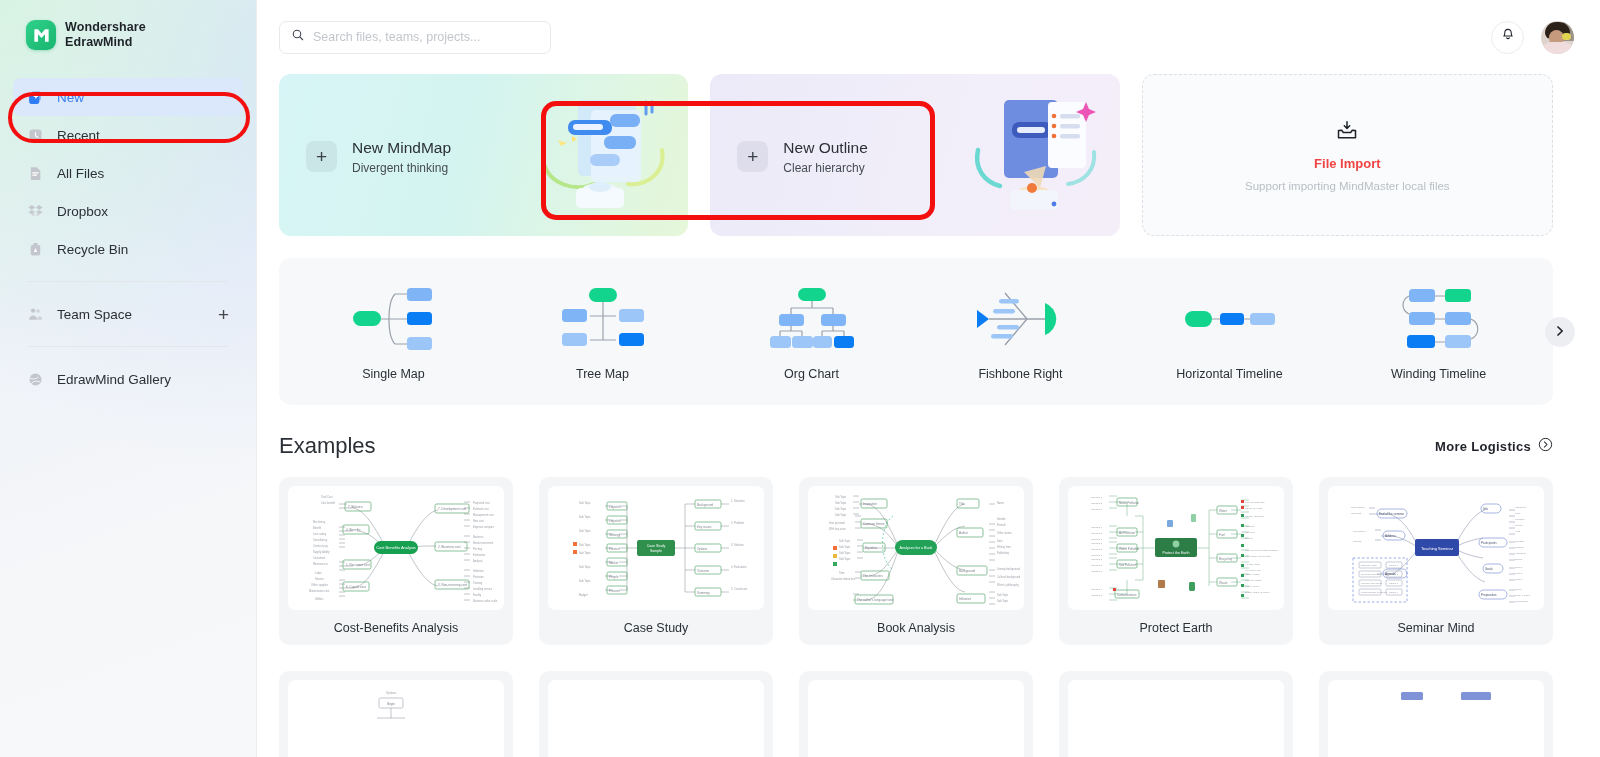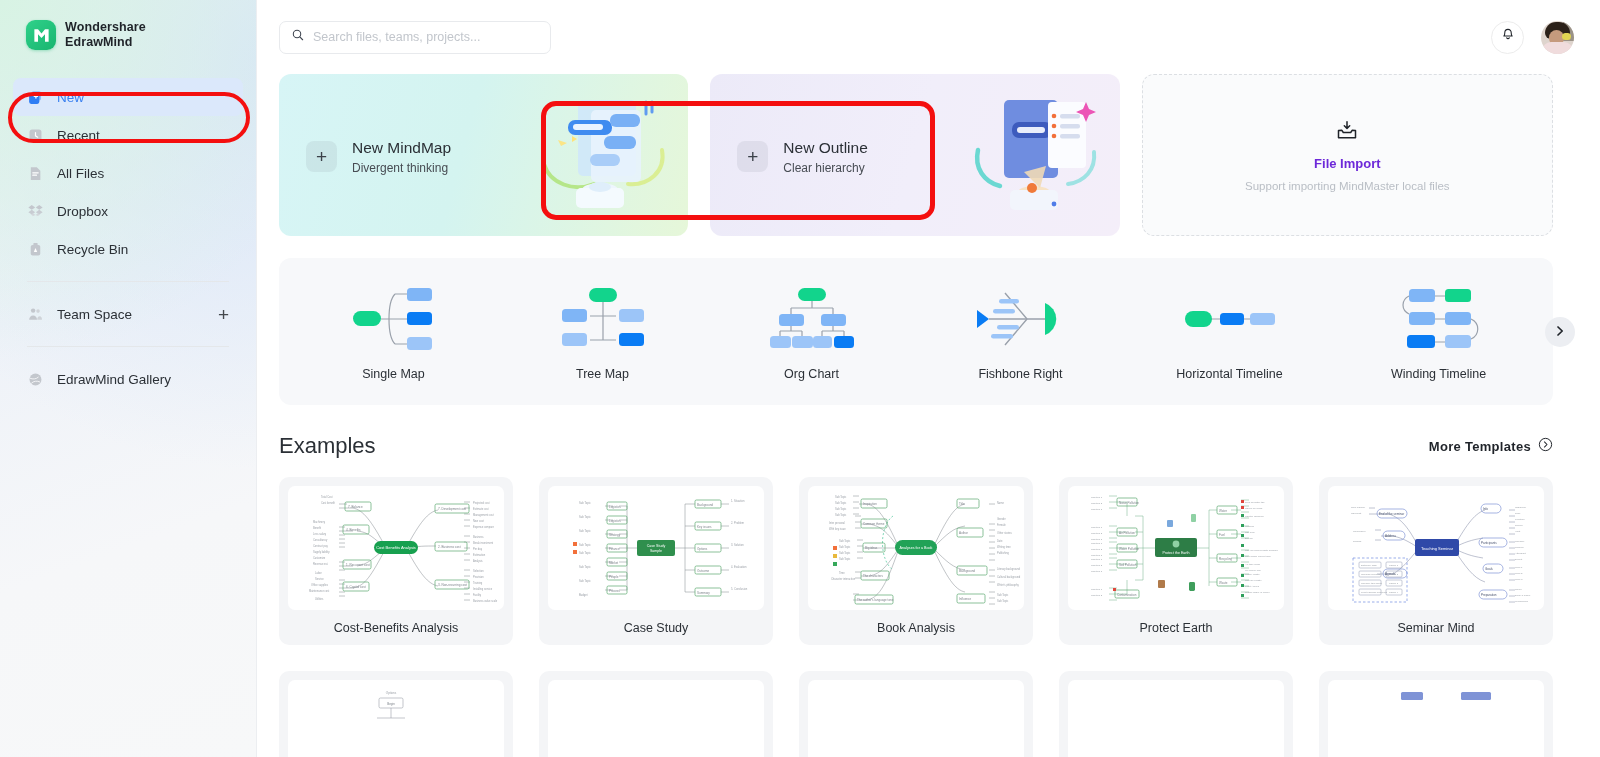--- a/index.html
+++ b/index.html
@@ -89,21 +89,21 @@
   }
   .card-body { display: flex; align-items: center; gap: 15px; padding: 64px 0 0 27px; }
   .plus-sq {
     width: 31px; height: 31px; border-radius: 8px; background: rgba(120,135,150,.13);
     display: flex; align-items: center; justify-content: center; font-size: 19px; color: #3b4149; font-weight: 300;
   }
   .card-title { font-size: 15.5px; color: #2b3036; line-height: 20px; }
   .card-sub { font-size: 12px; color: #474c53; margin-top: 3px; }
   .card-art { position: absolute; right: 18px; top: 18px; width: 132px; height: 126px; }
   .import-ic { margin-bottom: 6px; }
-  .import-title { font-size: 13px; font-weight: bold; color: #6d28d9; }
+  .import-title { font-size: 13px; font-weight: bold; color: #ef4444; }
   .import-sub { font-size: 11.5px; color: #b9bec5; margin-top: 5px; }
 
   .highlight-card {
     position: absolute; left: 284px; top: 101px; width: 394px; height: 119px;
     border: 5px solid #f40f0f; border-radius: 15px; pointer-events: none; z-index: 5;
   }
 
   
   .tpl-strip {
     margin: 22px 47px 0 22px; background: #f7f8fa; border-radius: 12px;
@@ -458,21 +458,21 @@
           <svg width="12" height="12" viewBox="0 0 12 12">
             <path d="M4 2l4.2 4L4 10" stroke="#1f2329" stroke-width="1.7" fill="none" stroke-linecap="round" stroke-linejoin="round"></path>
           </svg>
         </span>
       </div>
     </div>
 
     <div class="ex-head">
       <div class="ex-title">Examples</div>
       <div class="ex-more">
-        <span class="ex-more-lbl">More Templates</span>
+        <span class="ex-more-lbl">More Logistics</span>
         <span>
           <svg width="15" height="15" viewBox="0 0 20 20">
             <circle cx="10" cy="10" r="8.2" fill="none" stroke="#1f2329" stroke-width="1.3"></circle>
             <path d="M8.6 6.6L12 10l-3.4 3.4" fill="none" stroke="#1f2329" stroke-width="1.4" stroke-linecap="round" stroke-linejoin="round"></path>
           </svg>
         </span>
       </div>
     </div>
 
     <div class="ex-grid">

